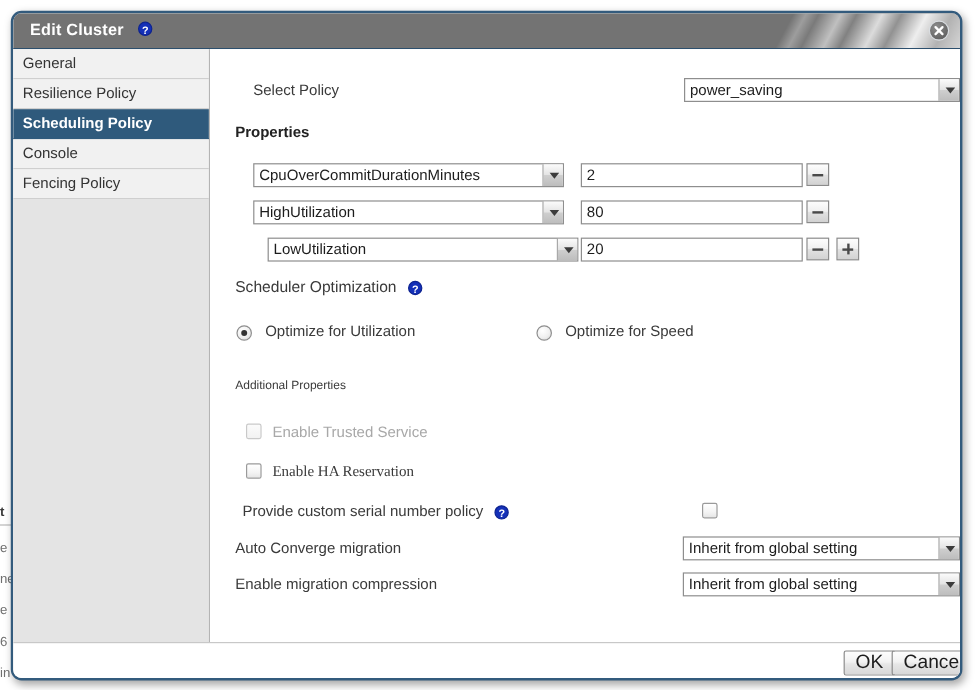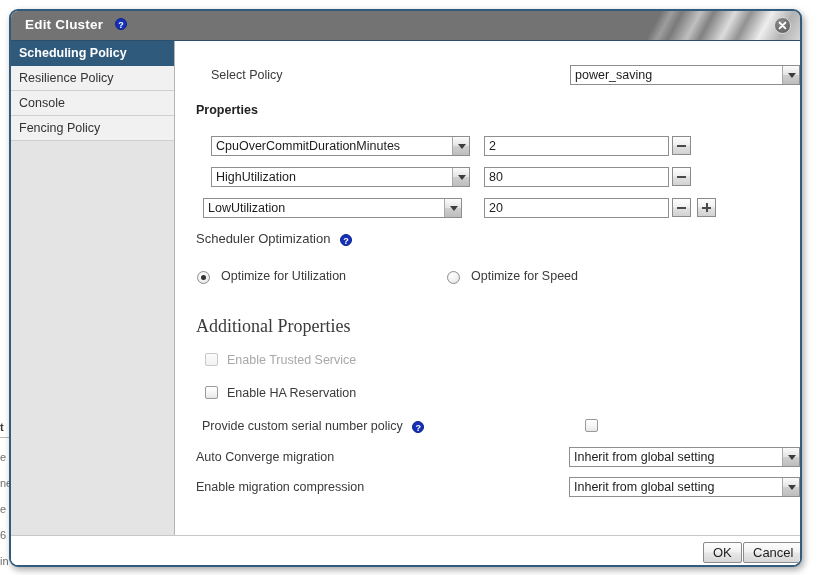--- a/index.html
+++ b/index.html
@@ -279,21 +279,21 @@
     background: #ffffff;
     border-top: 1px solid #c8c8c8;
   }
   .btn {
     position: absolute;
     top: 6px;
     height: 21px;
     min-width: 33px;
     padding: 0 9px;
     font-family: "Liberation Sans", sans-serif;
-    font-size: 13px;
+    font-size: 16px;
     color: #1d1d1d;
     background: linear-gradient(180deg, #fdfdfd 0%, #f2f2f2 45%, #e6e6e6 55%, #d8d8d8 100%);
     border: 1px solid #8b8b8b;
     border-radius: 2px;
     box-sizing: border-box;
     cursor: pointer;
     line-height: 19px;
     text-align: center;
   }
 </style>
@@ -321,22 +321,23 @@
     <div id="close-btn" title="Close">
       <svg width="11" height="11" viewBox="0 0 11 11" aria-hidden="true">
         <path d="M2.6 2.6 L8.4 8.4 M8.4 2.6 L2.6 8.4" stroke="#ffffff" stroke-width="1.9" stroke-linecap="round"></path>
       </svg>
     </div>
   </div>
 
   <div id="body-split">
 
     <div id="sidebar">
+      <div class="side-item">General</div>
+      <div class="side-item">Resilience Policy</div>
       <div class="side-item selected">Scheduling Policy</div>
-      <div class="side-item">Resilience Policy</div>
       <div class="side-item">Console</div>
       <div class="side-item">Fencing Policy</div>
       <div class="side-filler"></div>
     </div>
 
     <div id="content">
 
       <div class="lbl" style="left:36px; top:27px;">Select Policy</div>
       <div class="sel-wrap" style="left:395px; top:24px; width:230px; height:20px;">
         <input class="sel-text" readonly="" value="power_saving" style="">
@@ -356,21 +357,21 @@
 
       <div class="sel-wrap" style="left:36px; top:126px; width:259px; height:20px;">
         <input class="sel-text" readonly="" value="HighUtilization" style="">
         <div class="arrow-box"></div>
       </div>
       <input class="ui-text" style="left: 309px; top: 126px; width: 185px;" value="80">
       <div class="pm-btn" style="left:497px; top:126px;">
         <span class="bar-h"></span>
       </div>
 
-      <div class="sel-wrap" style="left:28px; top:157px; width:259px; height:16px;">
+      <div class="sel-wrap" style="left:48px; top:157px; width:259px; height:16px;">
         <input class="sel-text" readonly="" value="LowUtilization" style="">
         <div class="arrow-box"></div>
       </div>
       <input class="ui-text" style="left: 309px; top: 157px; width: 185px;" value="20">
       <div class="pm-btn" style="left:497px; top:157px;">
         <span class="bar-h"></span>
       </div>
       <div class="pm-btn" style="left:522px; top:157px;">
         <span class="bar-h"></span>
         <span class="bar-v"></span>
@@ -383,27 +384,27 @@
 
       <div class="radio-row" style="left:22px; top:230px;">
         <span class="radio checked"></span>
         <span class="lbl" style="left:24px; top:-2px;">Optimize for Utilization</span>
       </div>
       <div class="radio-row" style="left:272px; top:230px;">
         <span class="radio"></span>
         <span class="lbl" style="left:24px; top:-2px;">Optimize for Speed</span>
       </div>
 
-      <div class="lbl" style="left:21px; top:275px; font-size:18px;font-family:Liberation Serif, serif;">Additional Properties</div>
+      <div class="lbl" style="left:21px; top:275px; font-size:10px;">Additional Properties</div>
 
       <div class="cbox disabled" style="left:30px; top:312px;"></div>
       <div class="lbl disabled" style="left:52px; top:312px;">Enable Trusted Service</div>
 
       <div class="cbox" style="left:30px; top:345px;"></div>
-      <div class="lbl" style="left:52px; top:345px;">Enable HA Reservation</div>
+      <div class="lbl" style="left:52px; top:345px;font-family:Liberation Serif, serif;">Enable HA Reservation</div>
 
       <div class="lbl" style="left:27px; top:378px;">
         <span>Provide custom serial number policy</span>
         <span class="help-icon" style="margin-left:6px;">?</span>
       </div>
       <div class="cbox" style="left:410px; top:378px;"></div>
 
       <div class="lbl" style="left:21px; top:409px;">Auto Converge migration</div>
       <div class="sel-wrap" style="left:394px; top:406px; width:231px; height:20px;">
         <input class="sel-text" readonly="" value="Inherit from global setting" style="">

